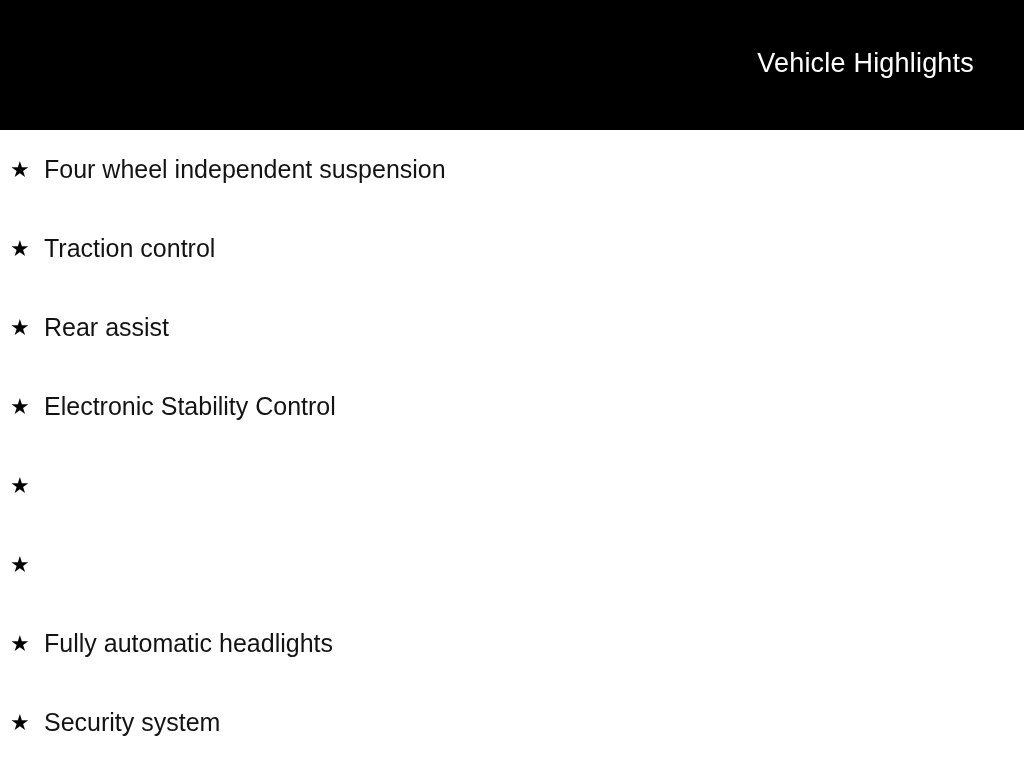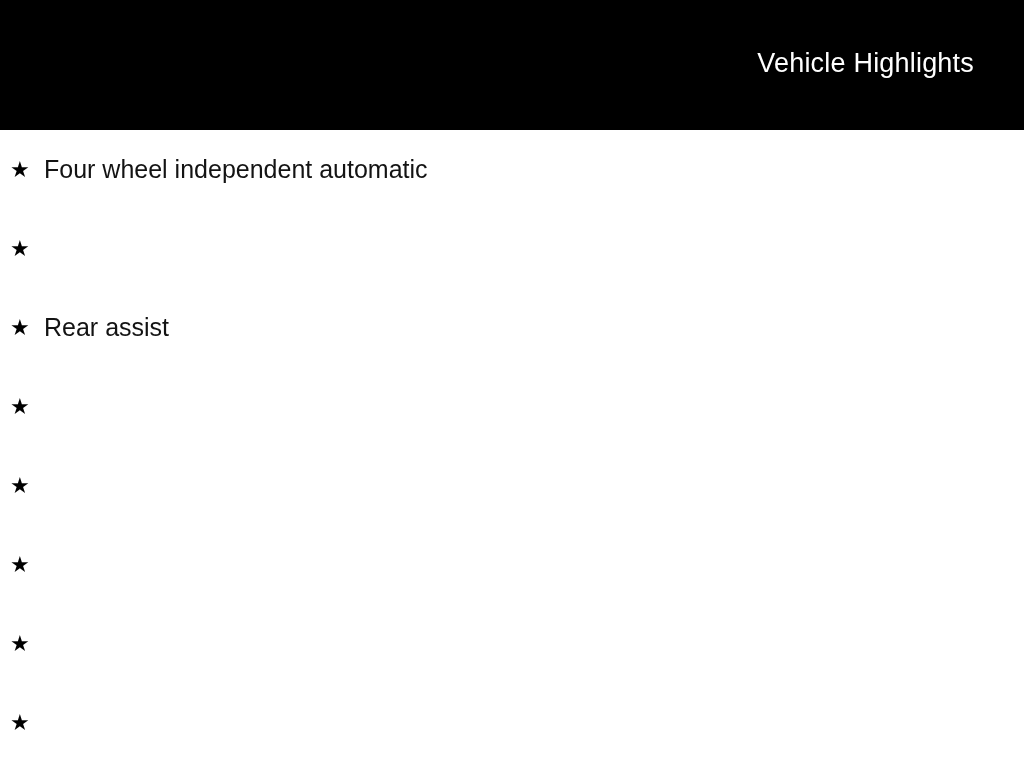--- a/index.html
+++ b/index.html
@@ -79,47 +79,51 @@
 <div class="page">
 
   <div class="header-bar">
     <div class="header-title">Vehicle Highlights</div>
   </div>
 
   <ul class="highlights-list">
 
     <li class="highlight-item">
       <span class="bullet-star">★</span>
-      <span class="highlight-label">Four wheel independent automatic</span>
+      <span class="highlight-label">Four wheel independent suspension</span>
     </li>
 
     <li class="highlight-item">
       <span class="bullet-star">★</span>
+      <span class="highlight-label">Traction control</span>
     </li>
 
     <li class="highlight-item">
       <span class="bullet-star">★</span>
       <span class="highlight-label">Rear assist</span>
+    </li>
+
+    <li class="highlight-item">
+      <span class="bullet-star">★</span>
+      <span class="highlight-label">Electronic Stability Control</span>
     </li>
 
     <li class="highlight-item">
       <span class="bullet-star">★</span>
     </li>
 
     <li class="highlight-item">
       <span class="bullet-star">★</span>
     </li>
 
     <li class="highlight-item">
       <span class="bullet-star">★</span>
+      <span class="highlight-label">Fully automatic headlights</span>
     </li>
 
     <li class="highlight-item">
       <span class="bullet-star">★</span>
-    </li>
-
-    <li class="highlight-item">
-      <span class="bullet-star">★</span>
+      <span class="highlight-label">Security system</span>
     </li>
 
   </ul>
 
 </div>
 
 </body></html>

